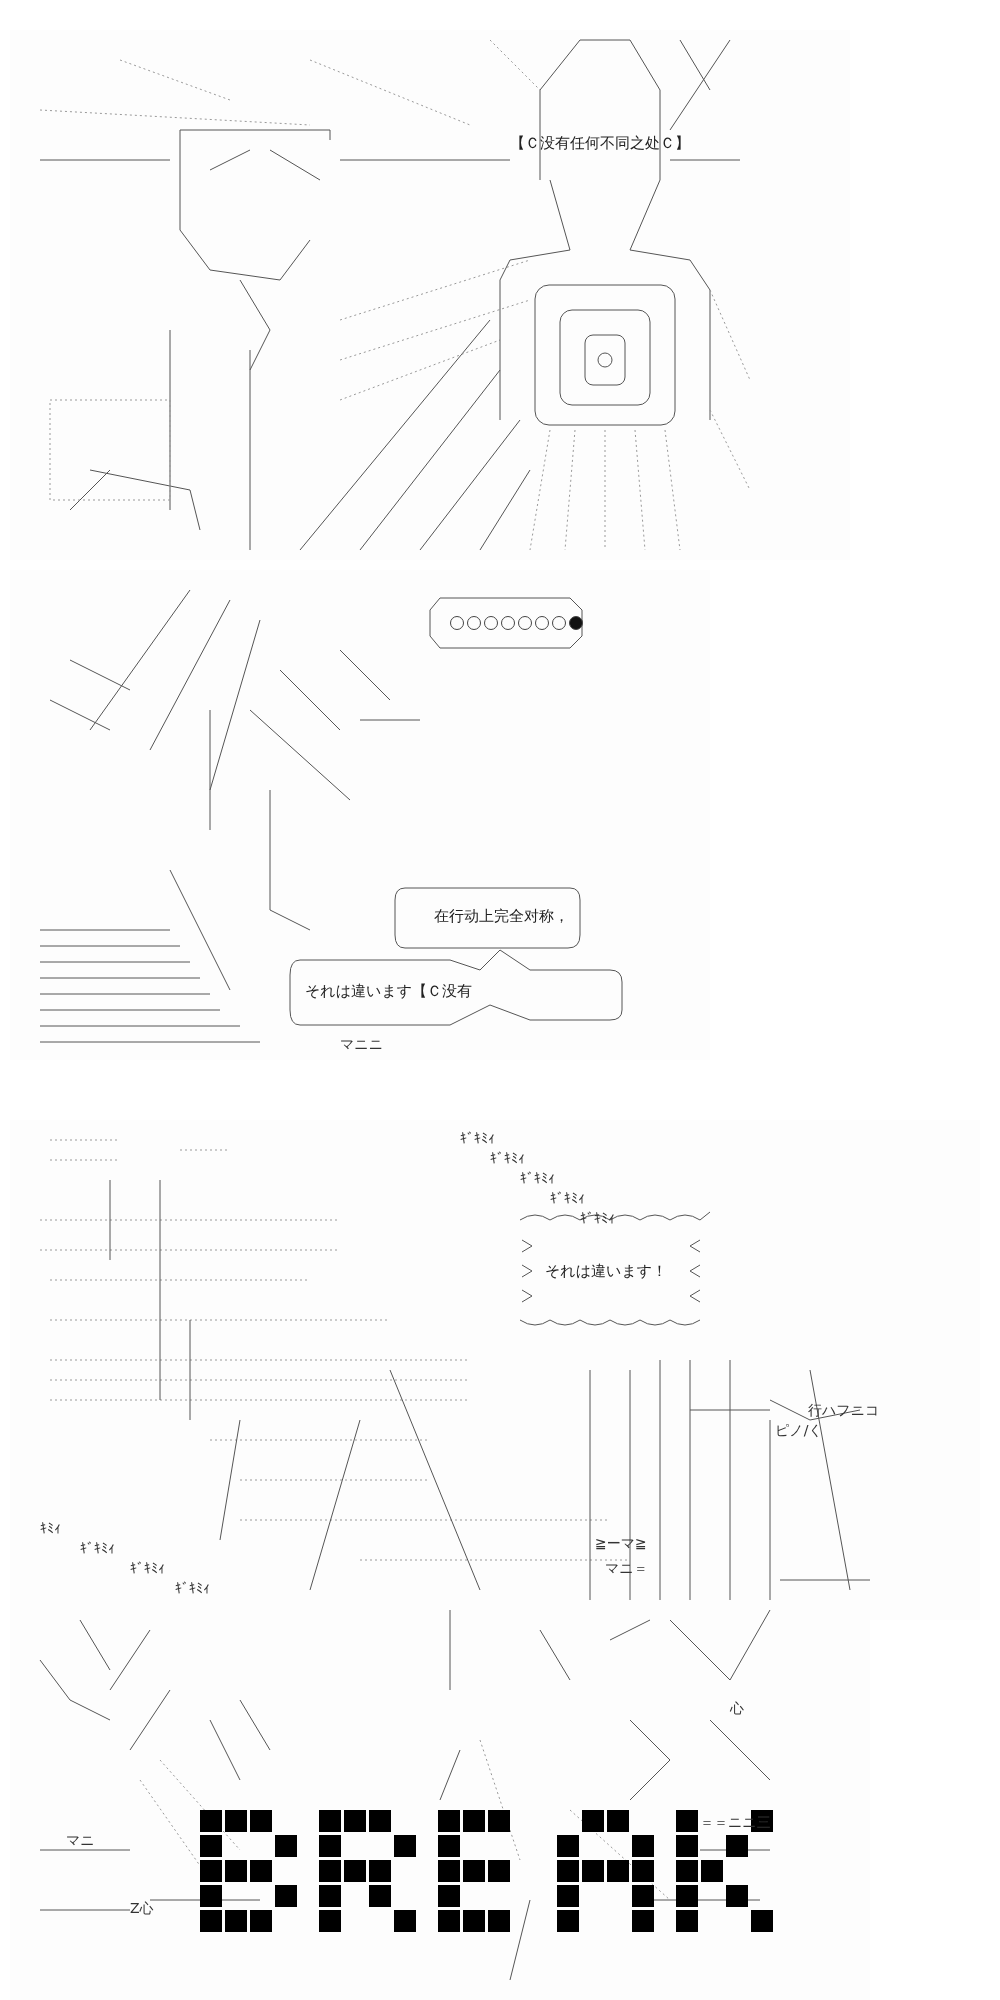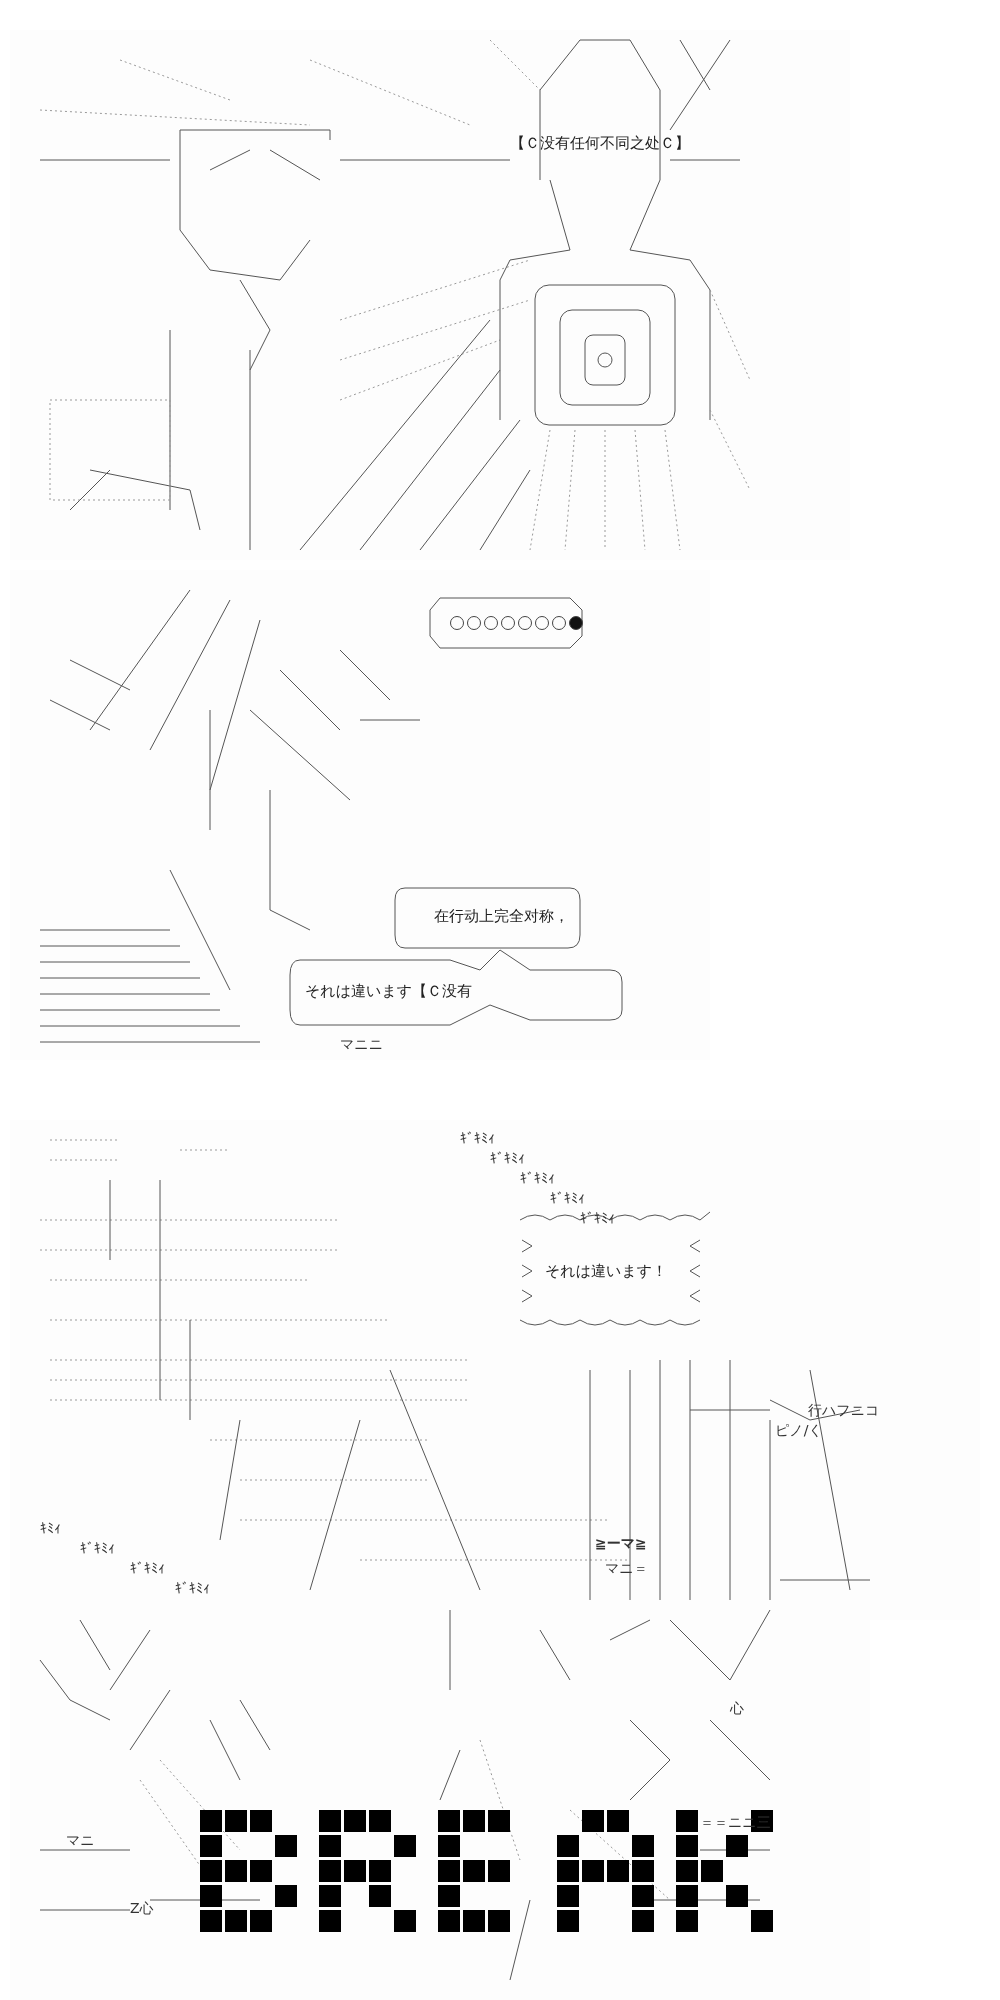--- a/index.html
+++ b/index.html
@@ -148,21 +148,21 @@
   <div class="small" style="left:510px;top:50px;">ｷﾞｷﾐｨ</div>
   <div class="small" style="left:540px;top:70px;">ｷﾞｷﾐｨ</div>
   <div class="small" style="left:570px;top:90px;">ｷﾞｷﾐｨ</div>
   <div class="txt" style="left:535px;top:142px;">それは違います！</div>
   <div class="small" style="left:30px;top:400px;">ｷﾐｨ</div>
   <div class="small" style="left:70px;top:420px;">ｷﾞｷﾐｨ</div>
   <div class="small" style="left:120px;top:440px;">ｷﾞｷﾐｨ</div>
   <div class="small" style="left:165px;top:460px;">ｷﾞｷﾐｨ</div>
   <div class="small" style="left:765px;top:282px;margin-left:33px;">行ハフニコ</div>
   <div class="small" style="left:765px;top:302px;">ピノ/く</div>
-  <div class="small" style="left:585px;top:415px;font-weight:bold;">≧ーマ≧</div>
+  <div class="small" style="left:585px;top:415px;">≧ーマ≧</div>
   <div class="small" style="left:595px;top:440px;text-align:right;">マニ＝</div>
 </div>
 
 <div class="panel" style="left:10px;top:1600px;width:860px;height:400px;">
   <svg width="860" height="400">
     <path class="aa" d="M70 20 L100 70 M140 30 L100 90 M30 60 L60 100 L100 120 M160 90 L120 150 M200 120 L230 180 M230 100 L260 150"></path>
     <path class="aa" d="M440 10 L440 90 M450 150 L430 200 M530 30 L560 80 M600 40 L640 20 M660 20 L720 80 L760 10"></path>
     <path class="aa" d="M620 120 L660 160 L620 200 M700 120 L760 180"></path>
     <line class="aa" x1="30" y1="250" x2="120" y2="250"></line>
     <line class="aa" x1="690" y1="250" x2="760" y2="250"></line>

